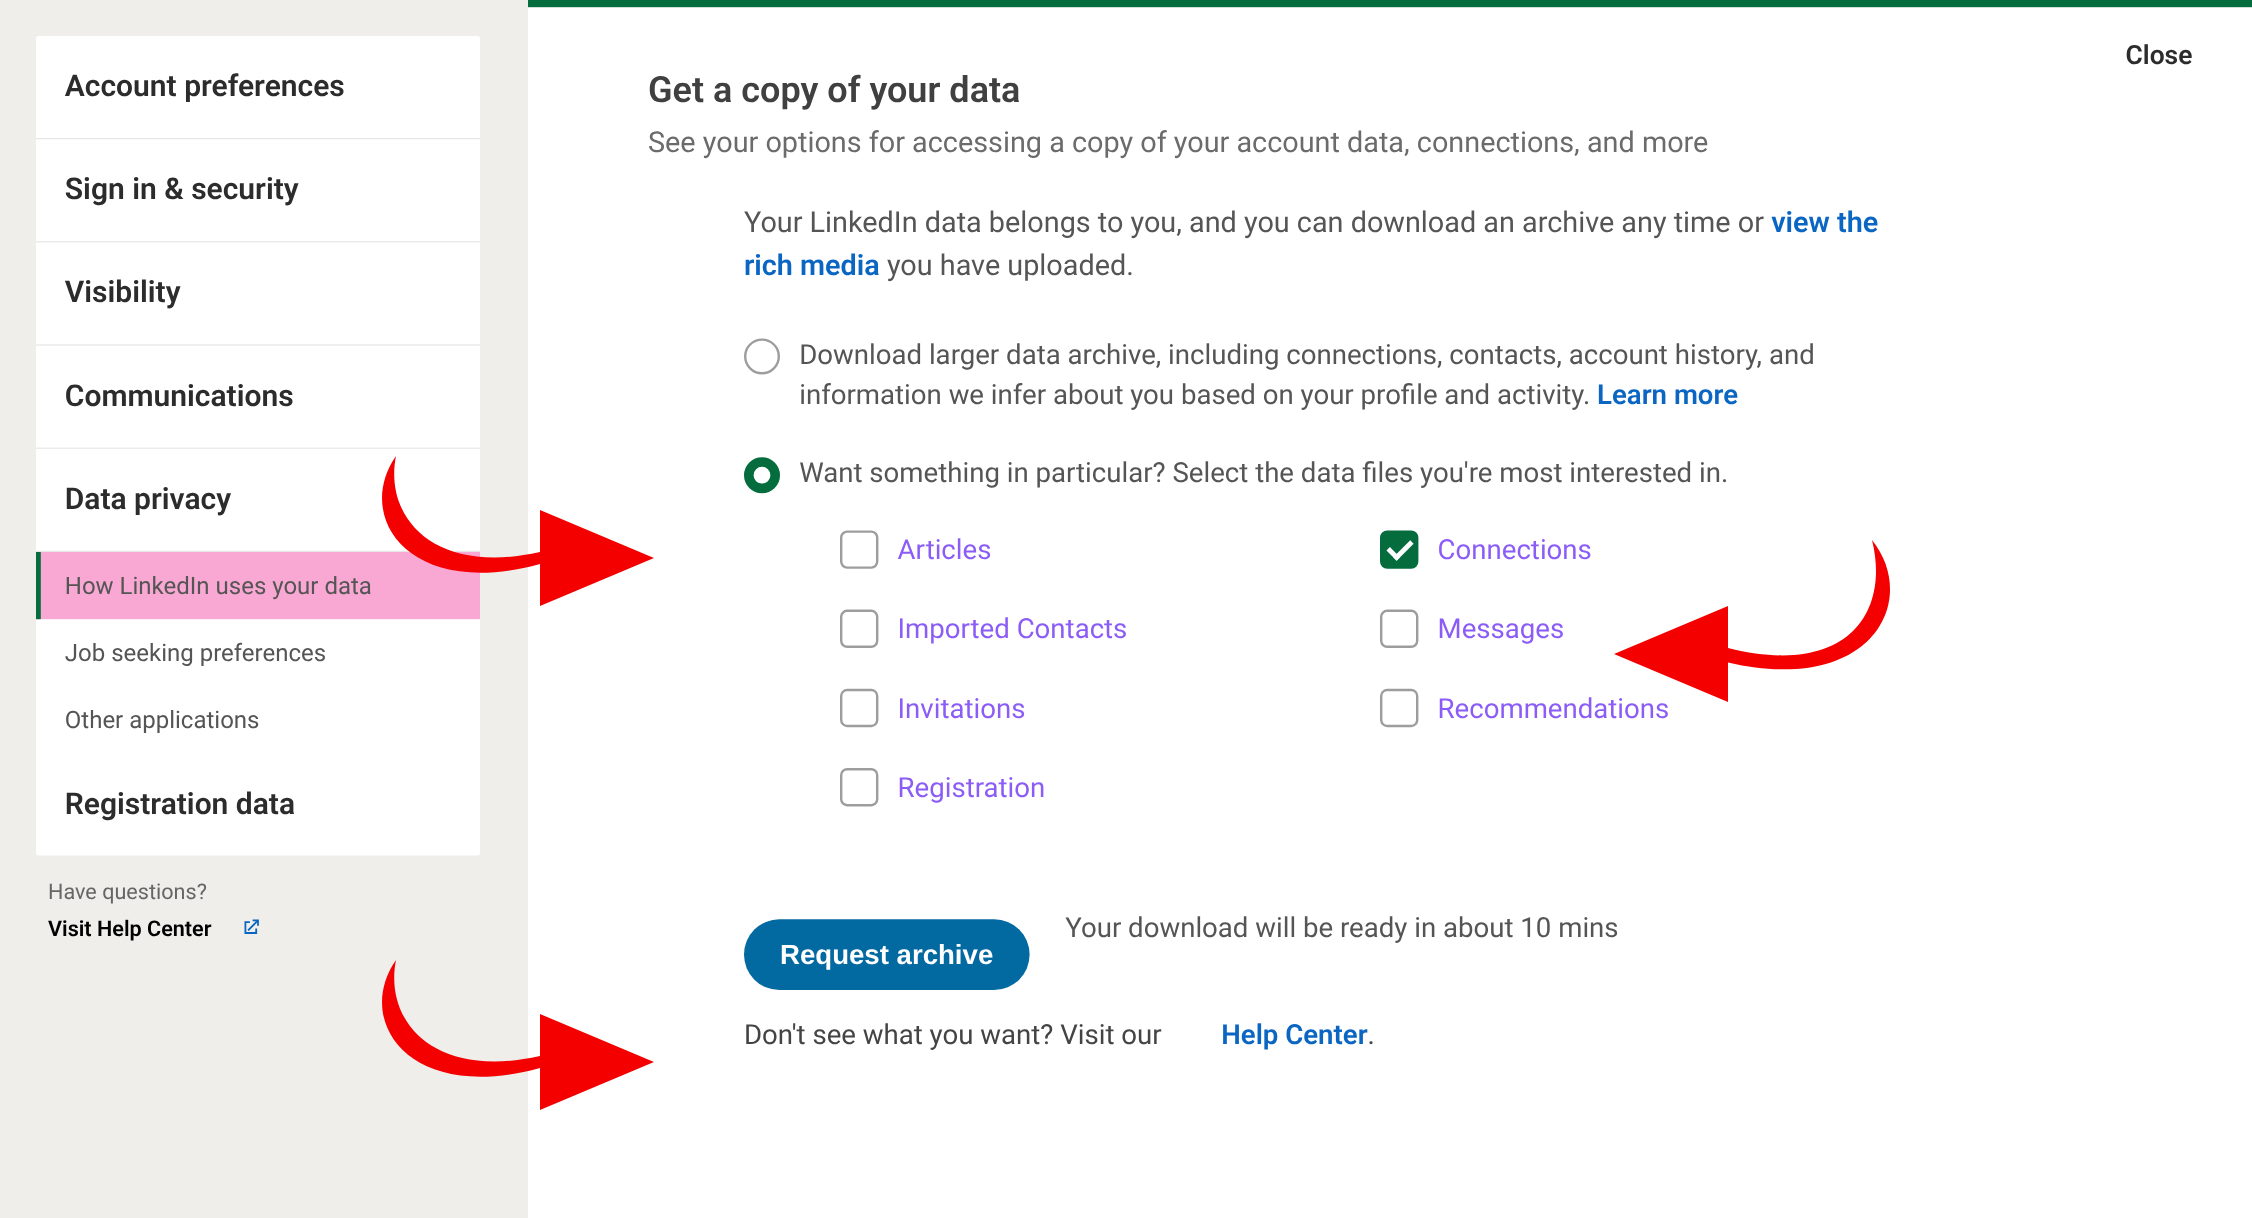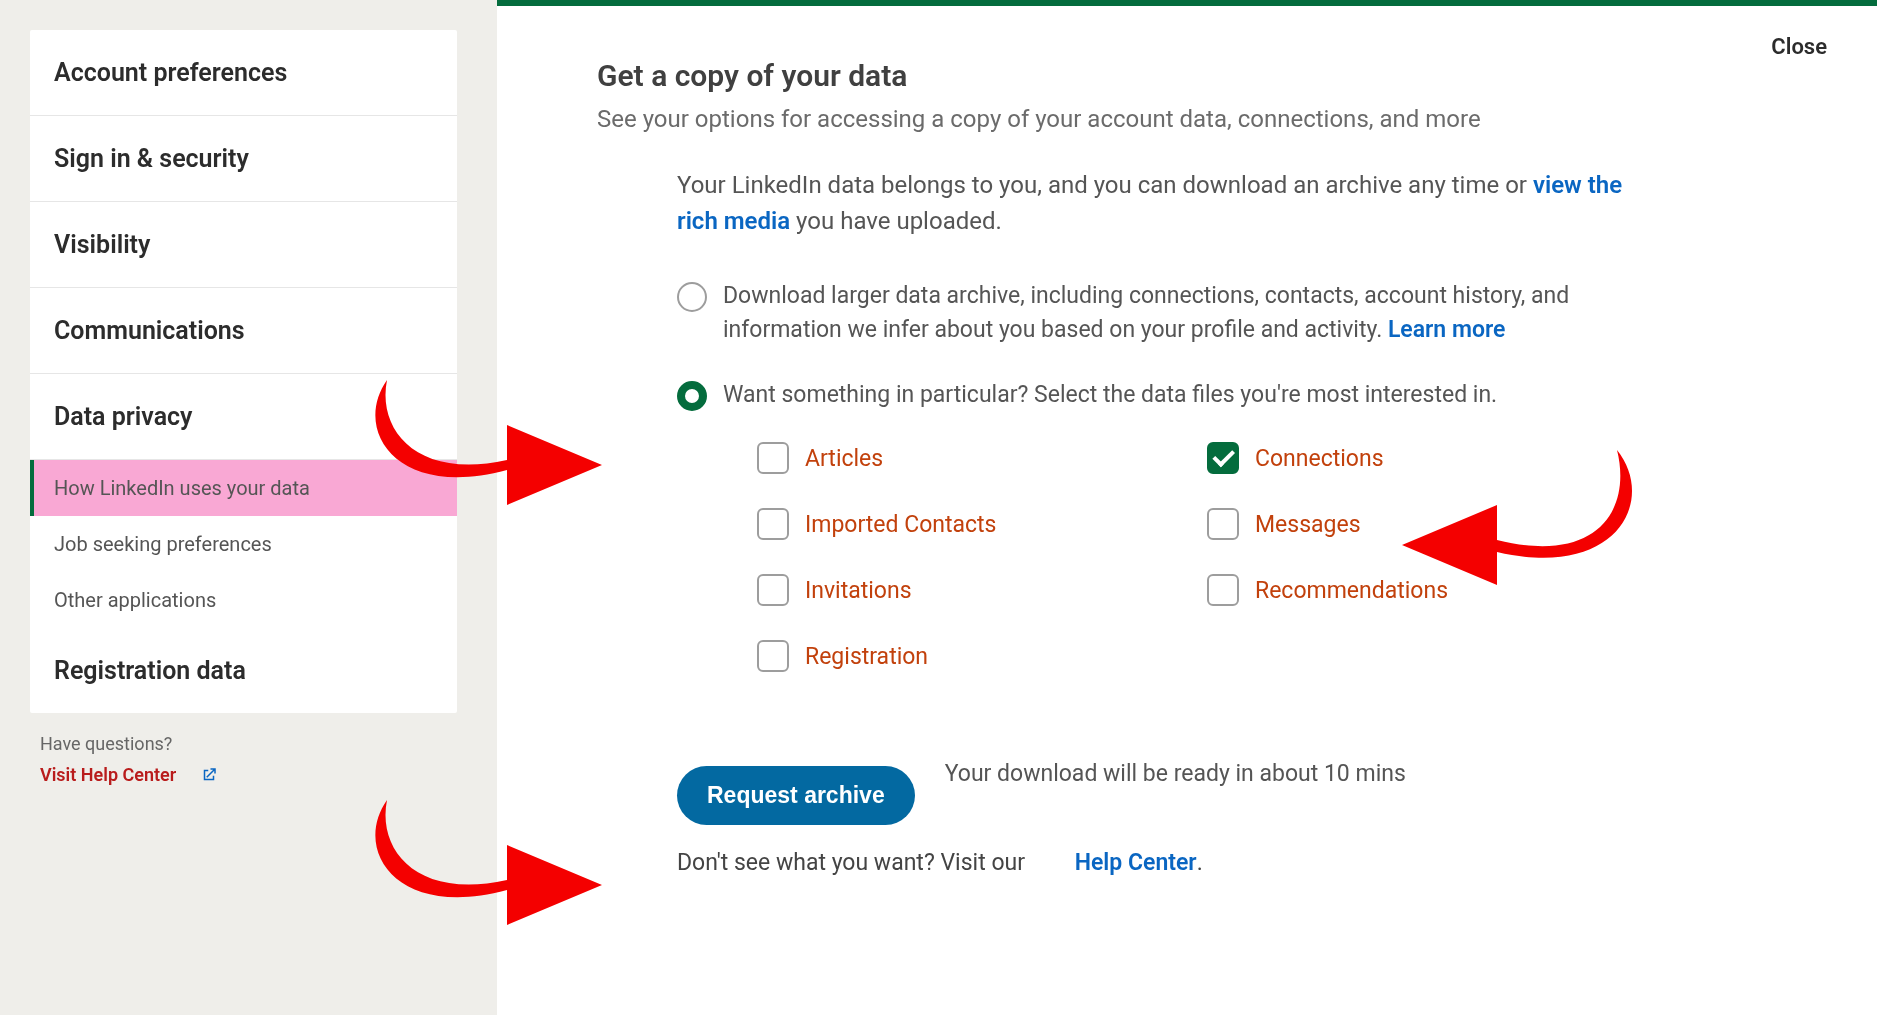--- a/index.html
+++ b/index.html
@@ -1,26 +1,26 @@
 <!DOCTYPE html>
 <html><head>
 <meta charset="utf-8">
 <style>
   * { box-sizing: border-box; margin: 0; padding: 0; }
   html, body { width: 1877px; height: 1015px; font-family: -apple-system, "Segoe UI", Roboto, Arial, sans-serif; background: #fff; }
   .page { display: flex; width: 100%; height: 100%; }
 
   
-  .sidebar-wrap { width: 497px; background: #efeeea; padding: 30px 40px 0 30px; }
+  .sidebar-wrap { width: 440px; background: #efeeea; padding: 30px 40px 0 30px; }
   .sidebar { background: #fff; border-radius: 2px; }
   .sidebar-section { padding: 28px 24px; font-size: 25px; font-weight: 600; color: #2c2c2c; border-bottom: 1px solid #e6e6e6; cursor: pointer; }
   .sidebar-sub { padding: 16px 24px; font-size: 20px; color: #555; cursor: pointer; }
   .sidebar-sub.active { border-left: 4px solid #046c3d; background: #f9a8d4; padding-left: 20px; }
   .sidebar-help { padding: 20px 10px 0 10px; font-size: 18px; color: #666; }
-  .sidebar-help a { color: #b91c1c; font-weight: 600; text-decoration: none; display: inline-flex; align-items: center; gap: 24px; margin-top: 10px; }
+  .sidebar-help a { color: #000000; font-weight: 600; text-decoration: none; display: inline-flex; align-items: flex-start; gap: 24px; margin-top: 10px; }
 
   
   .main { flex: 1; position: relative; padding: 0 50px 0 100px; }
   .topbar { height: 6px; background: #046c3d; margin: 0 -50px 0 -100px; }
   .close { position: absolute; right: 50px; top: 34px; font-size: 22px; font-weight: 600; color: #2c2c2c; cursor: pointer; }
   h1 { font-size: 30px; font-weight: 600; color: #404040; margin-top: 52px; }
   .sub { font-size: 24px; color: #6b6b6b; margin-top: 10px; max-width: 980px; line-height: 1.4; }
   .intro { font-size: 24px; color: #555; margin: 30px 0 0 80px; max-width: 980px; line-height: 1.5; }
   .intro a { color: #0a66c2; font-weight: 600; text-decoration: none; }
 
@@ -29,21 +29,21 @@
   .radio-circle { width: 30px; height: 30px; border: 2px solid #9d9d9d; border-radius: 50%; flex-shrink: 0; margin-top: 3px; background: #fff; cursor: pointer; }
   .radio-circle.selected { border: 8px solid #046c3d; }
   .radio-label { font-size: 23px; color: #555; line-height: 1.5; }
   .radio-label a { color: #0a66c2; font-weight: 600; text-decoration: none; }
 
   .checkbox-grid { display: grid; grid-template-columns: 420px 420px; gap: 34px 30px; margin: 28px 0 0 80px; }
   .cb-row { display: flex; align-items: center; gap: 16px; }
   .cb-box { width: 32px; height: 32px; border: 2px solid #9d9d9d; border-radius: 6px; background: #fff; flex-shrink: 0; cursor: pointer; display: flex; align-items: center; justify-content: center; }
   .cb-box.checked { background: #046c3d; border-color: #046c3d; }
   .cb-box.checked::after { content: ""; width: 8px; height: 16px; border: solid #fff; border-width: 0 4px 4px 0; transform: rotate(45deg) translate(-1px,-2px); }
-  .cb-label { font-size: 23px; color: #c2410c; }
+  .cb-label { font-size: 23px; color: #8b5cf6; }
 
   .action-row { margin: 50px 0 0 80px; display: flex; align-items: center; gap: 30px; }
   .request-btn { background: #0369a1; color: #fff; border: none; border-radius: 30px; padding: 16px 30px; font-size: 23px; font-weight: 700; cursor: pointer; margin-top: 44px; }
   .ready-note { font-size: 23px; color: #555; }
   .help-line { margin: 24px 0 0 80px; font-size: 23px; color: #444; }
   .help-line a { color: #0a66c2; font-weight: 600; text-decoration: none; margin-left: 44px; }
 
   
   .arrow { position: absolute; pointer-events: none; }
 </style>

